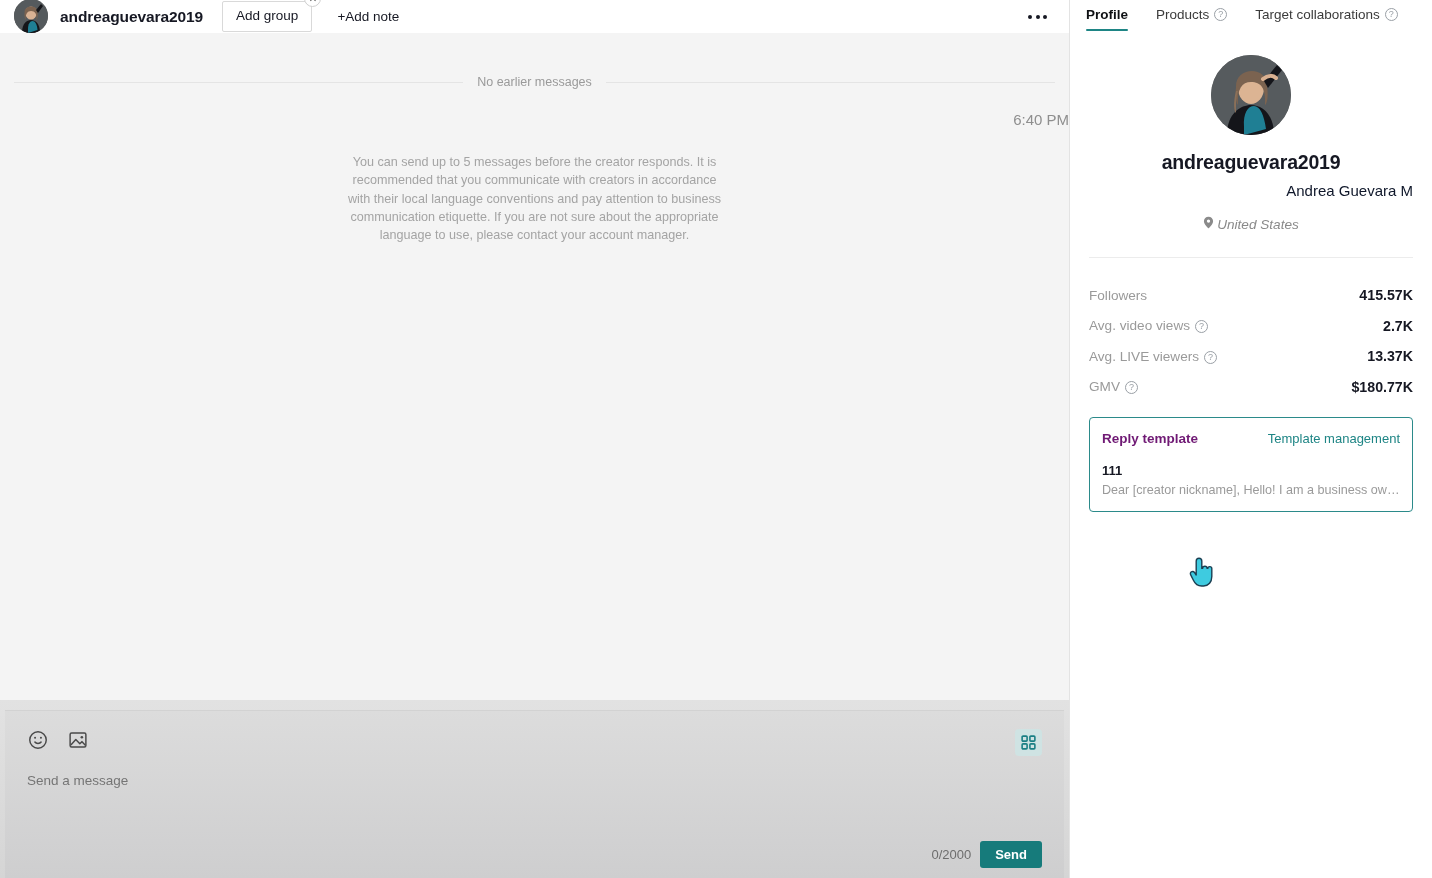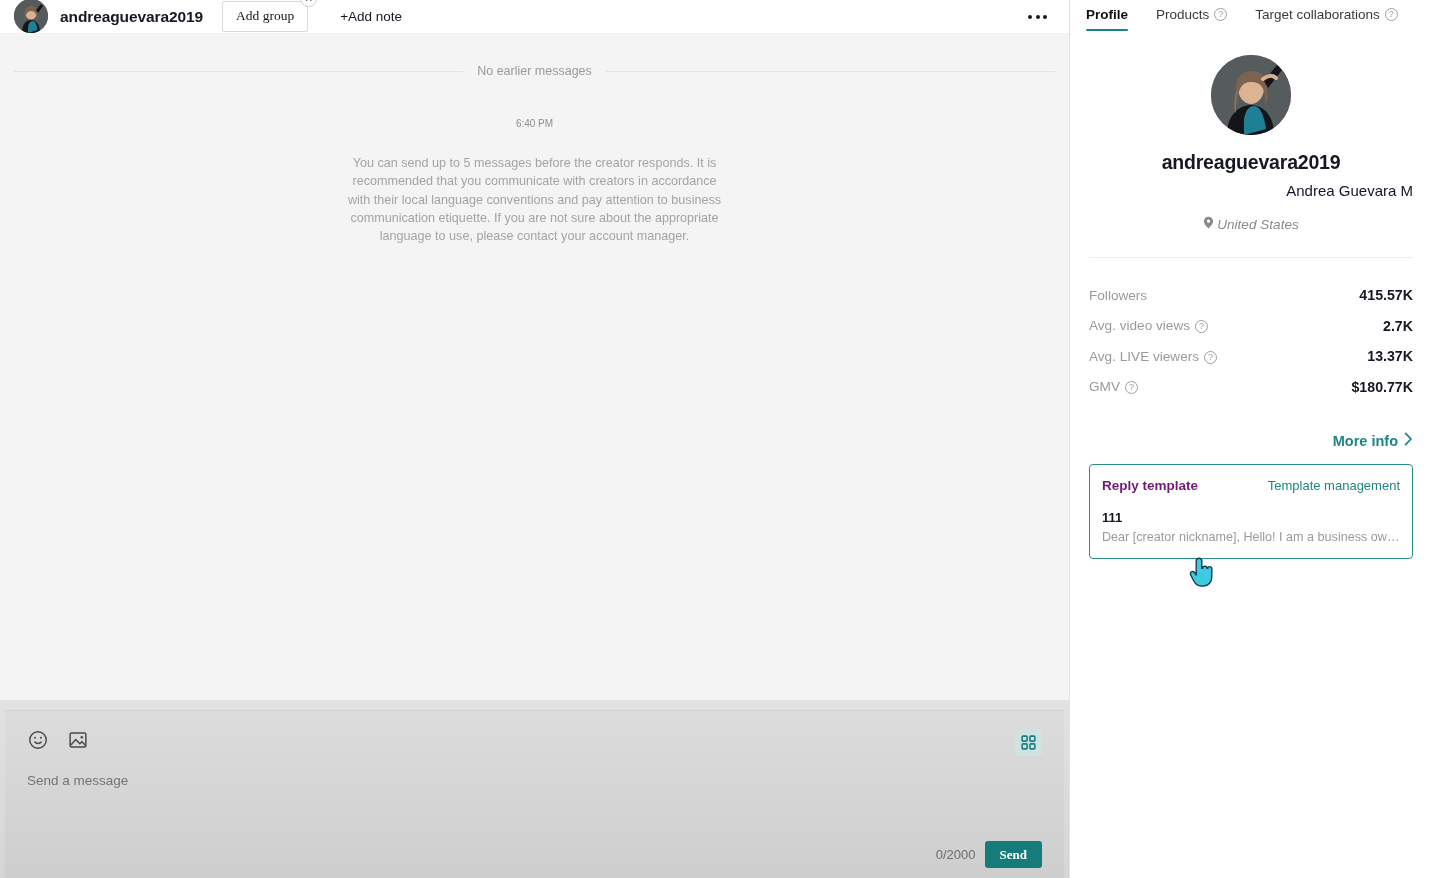--- a/index.html
+++ b/index.html
@@ -55,21 +55,21 @@
     white-space: nowrap;
     letter-spacing: -0.1px;
   }
   .add-group-wrap {
     position: relative;
     margin-left: 19px;
   }
   .add-group-btn {
     border: 1px solid #d9d9d9;
     background: #ffffff;
-    font-family: Liberation Serif, serif;
+    font-family: Liberation Sans, sans-serif;
     font-size: 13.5px;
     color: #161823;
     padding: 7px 13px 8px 13px;
     border-radius: 2px;
     cursor: pointer;
     line-height: 1;
     white-space: nowrap;
   }
   .group-close {
     position: absolute;
@@ -80,21 +80,21 @@
     border: 1px solid #cfcfcf;
     color: #5a5a5a;
     font-size: 10px;
     line-height: 15px;
     text-align: center;
     cursor: pointer;
   }
   .add-note {
     font-size: 13.5px;
     color: #161823;
-    margin-left: 32px;
+    margin-left: 25px;
     cursor: pointer;
     white-space: nowrap;
   }
   .header-spacer { flex: 1 1 auto; }
   .dots-btn {
     display: flex;
     align-items: center;
     gap: 3.5px;
     padding: 8px 6px;
     cursor: pointer;
@@ -113,36 +113,37 @@
     background: #f4f4f4;
     padding-top: 31px;
     overflow: hidden;
   }
   .divider-row {
     display: flex;
     align-items: center;
     justify-content: center;
     gap: 14px;
     padding: 0 14px;
+    margin-top: 11px;
   }
   .divider-row .line {
     flex: 1 1 auto;
     height: 1px;
     background: #e4e4e4;
   }
   .divider-row .txt {
     font-size: 12.5px;
     color: #9a9a9a;
     white-space: nowrap;
   }
   .timestamp {
-    text-align: center;
-    font-size: 10px;
+    text-align: right;
+    font-size: 15px;
     color: #8e8e8e;
-    margin-top: 40px;
+    margin-top: 22px;
   }
   .notice {
     width: 375px;
     margin: 25px auto 0 auto;
     text-align: center;
     font-size: 12.6px;
     line-height: 18.3px;
     color: #a4a4a4;
   }
 
@@ -196,21 +197,21 @@
     align-items: center;
     gap: 9px;
   }
   .char-count {
     font-size: 13px;
     color: #6d6d6d;
   }
   .send-btn {
     background: #167b7b;
     color: #ffffff;
-    font-family: Liberation Serif, serif;
+    font-family: Liberation Sans, sans-serif;
     font-size: 13px;
     font-weight: bold;
     border: none;
     border-radius: 3px;
     padding: 7px 15px;
     cursor: pointer;
     line-height: 1;
   }
 
   
@@ -557,28 +558,20 @@
 
         <div class="stat-row">
           <div class="stat-label">
             <span>GMV</span>
             <span class="q-icon">?</span>
           </div>
           <div class="stat-value">$180.77K</div>
         </div>
       </div>
 
-      <div class="more-info">
-        <span>More info</span>
-        <span>
-          <svg width="9" height="14" viewBox="0 0 9 14" fill="none" stroke="#1e8585" stroke-width="1.8" stroke-linecap="round" stroke-linejoin="round">
-            <path d="M1.6 1.4 L7 7 L1.6 12.6"></path>
-          </svg>
-        </span>
-      </div>
 
       <div class="reply-card">
         <div class="reply-head">
           <span class="reply-title">Reply template</span>
           <span class="reply-manage">Template management</span>
         </div>
         <div class="reply-item-name">111</div>
         <div class="reply-item-text">Dear [creator nickname], Hello! I am a business ow…</div>
       </div>
 

